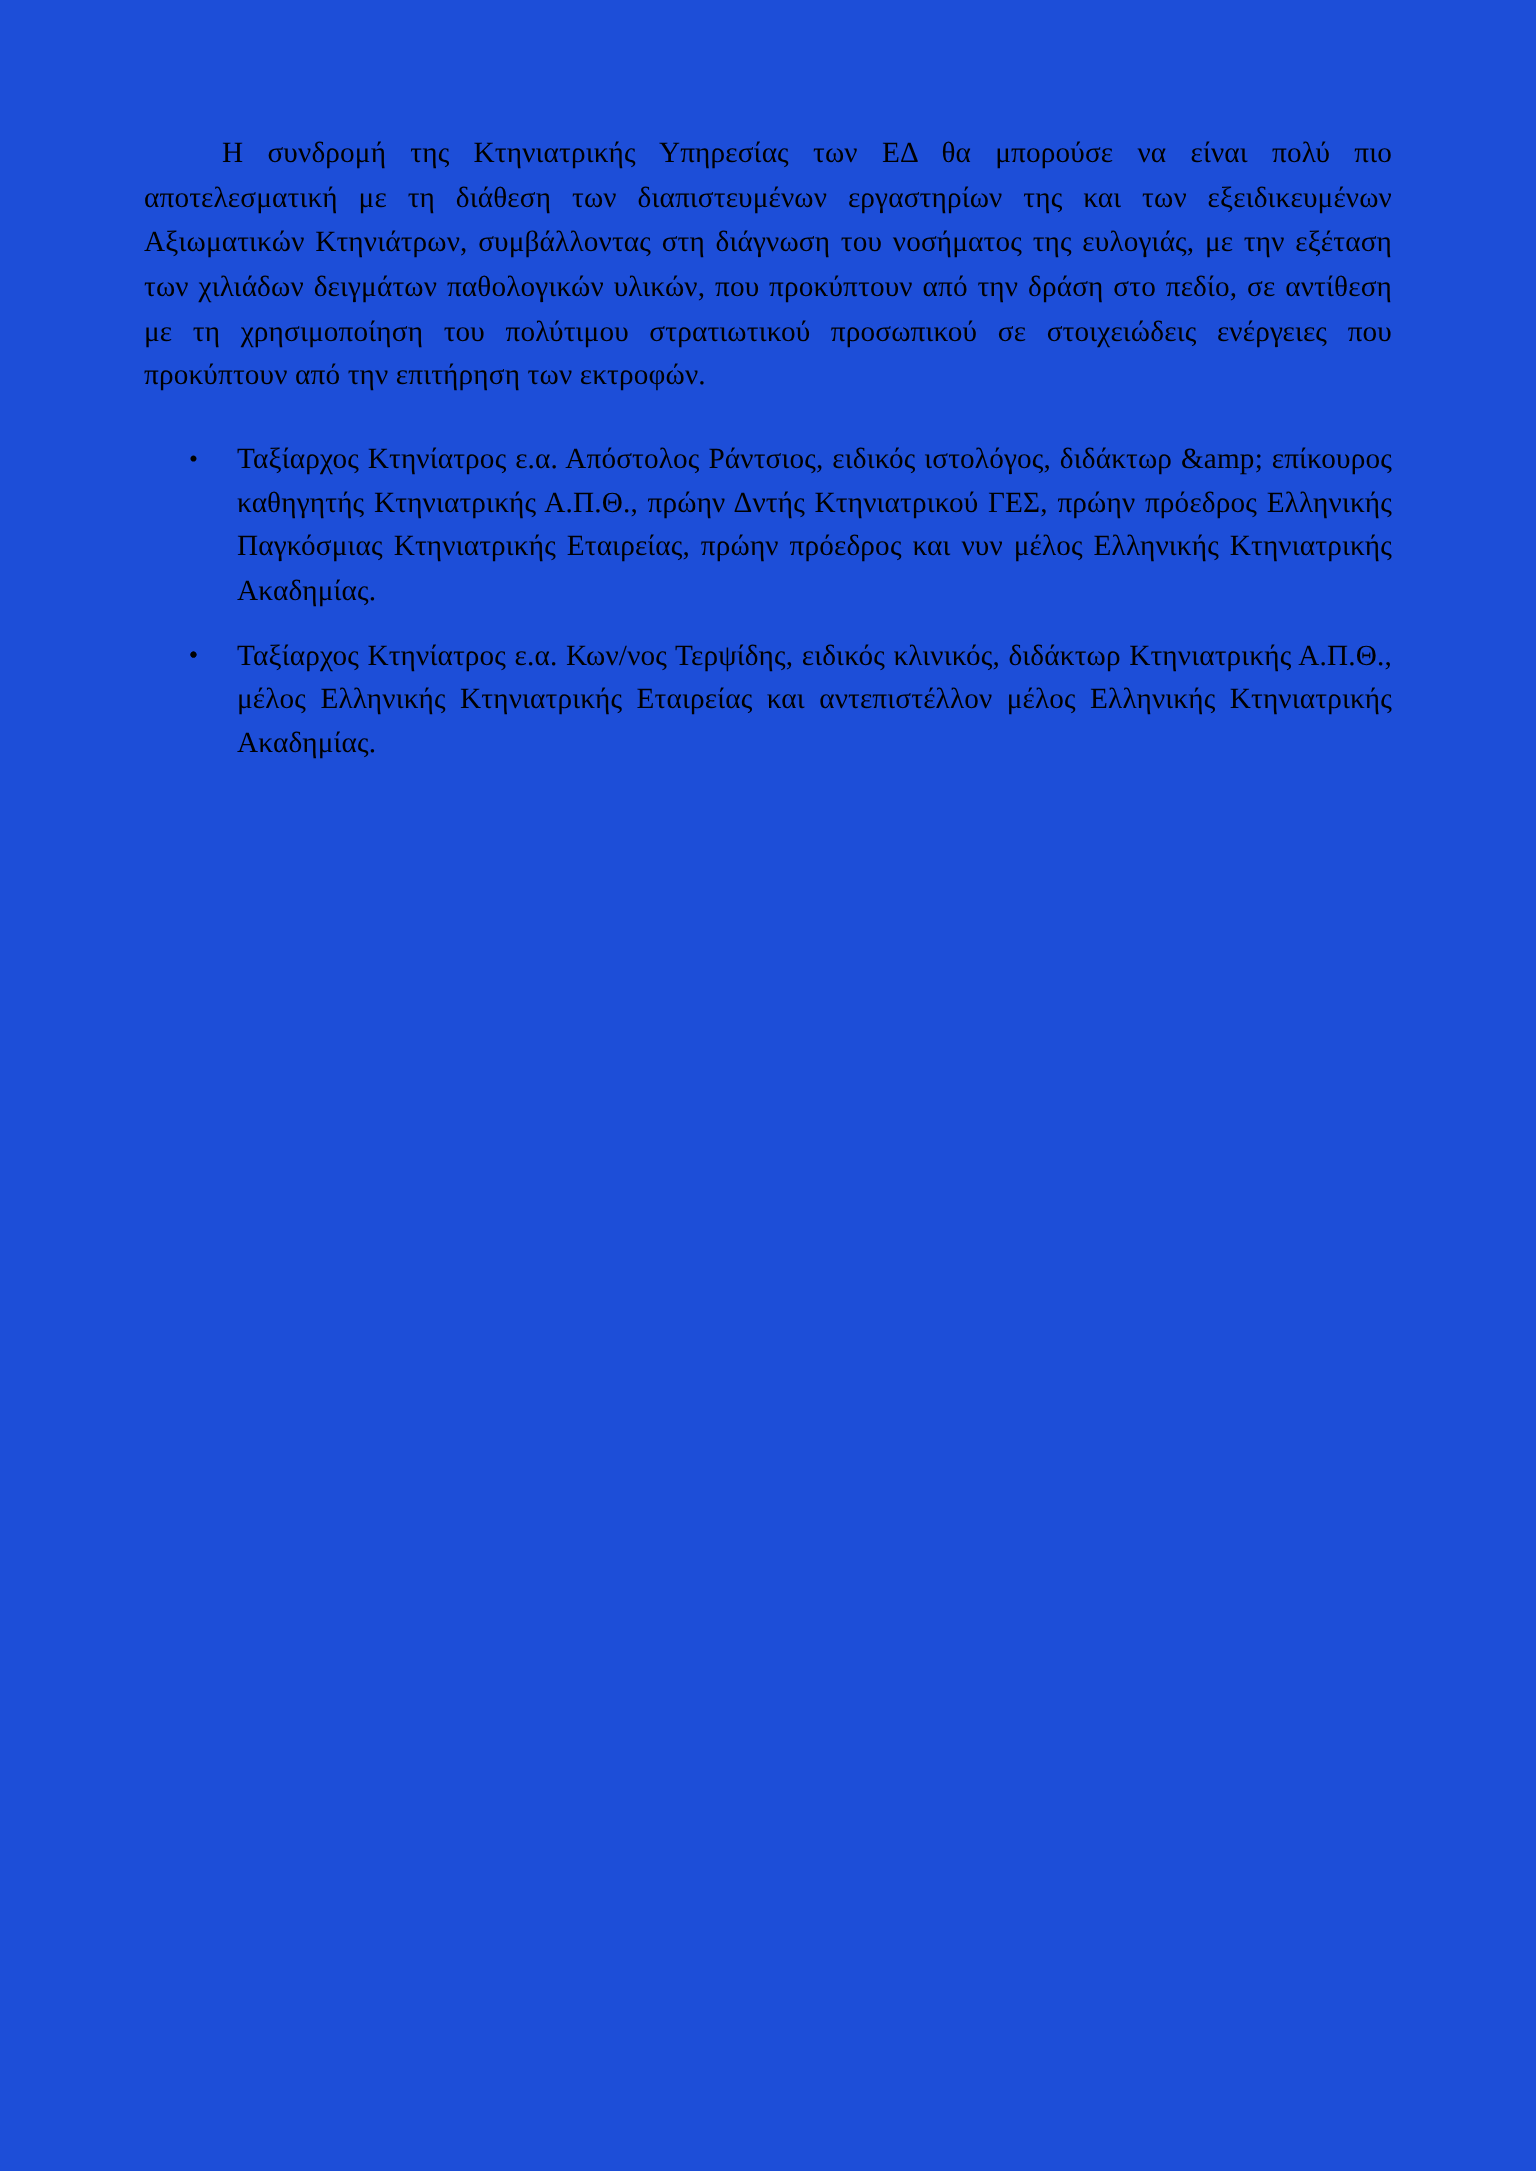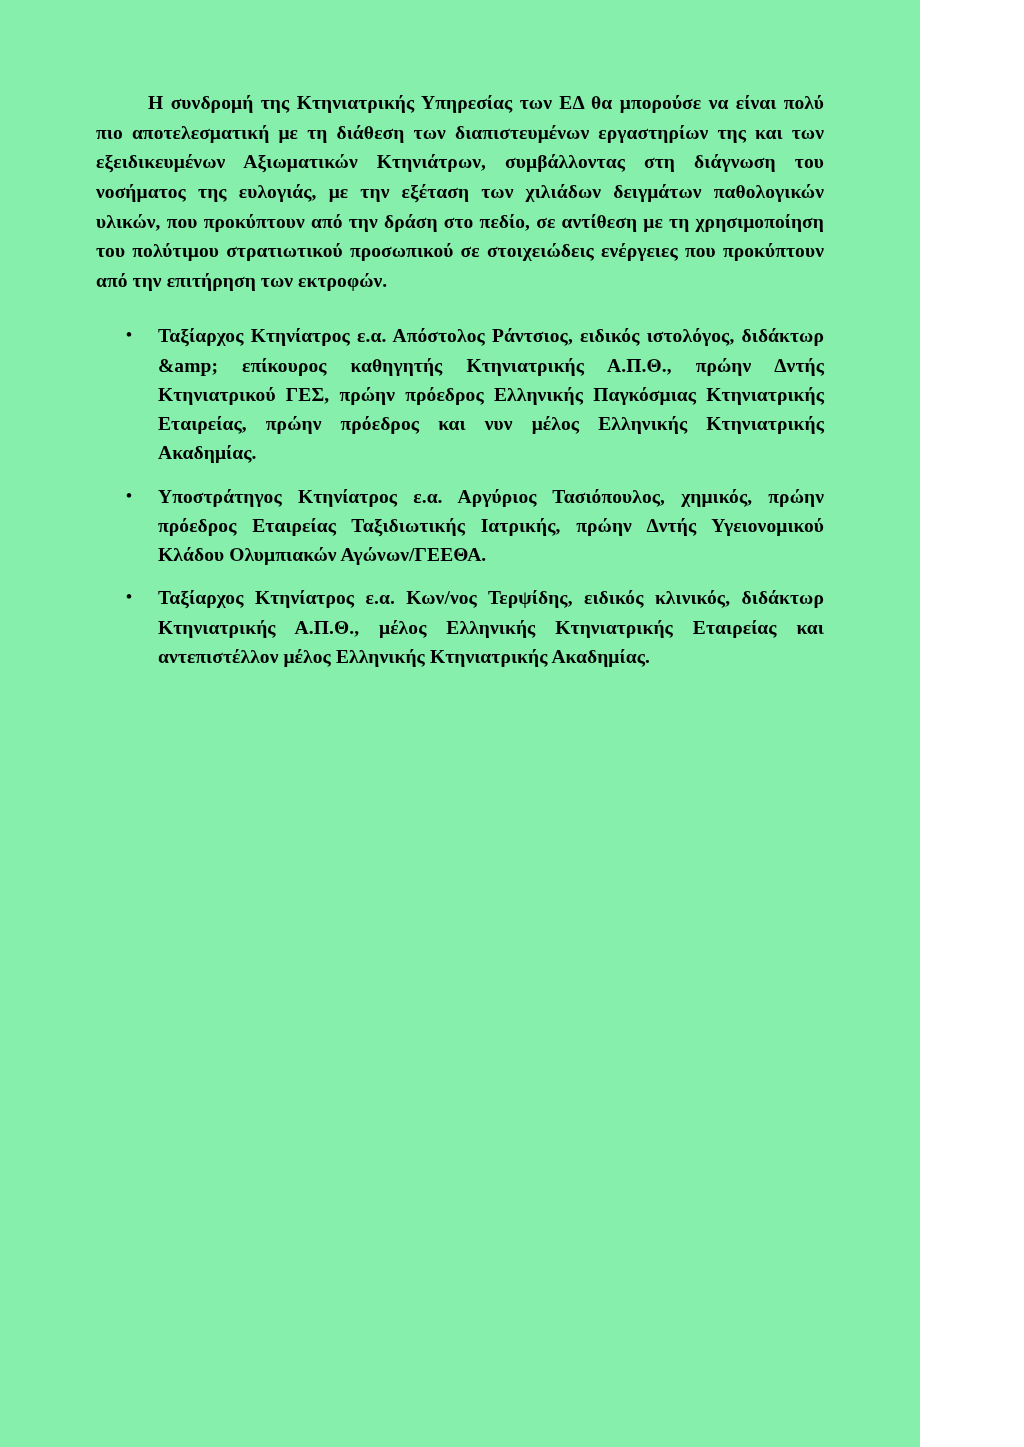--- a/index.html
+++ b/index.html
@@ -9,26 +9,25 @@
   }
   body {
     width: 1024px;
     height: 1447px;
     font-family: "Liberation Serif", serif;
     color: #000000;
     overflow: hidden;
   }
   .page {
     position: relative;
-    width: 920px;
+    width: 1024px;
     height: 1447px;
-    background: #86efac;
+    background: #1d4ed8;
     box-sizing: border-box;
     padding: 88px 96px 0 96px;
-    font-weight: bold;
   }
   .body-paragraph {
     margin: 0;
     font-size: 19.5px;
     line-height: 1.52;
     text-align: justify;
     text-indent: 52px;
     letter-spacing: 0.1px;
   }
   .bullet-list {
@@ -63,21 +62,20 @@
 
   <p class="body-paragraph">Η συνδρομή της Κτηνιατρικής Υπηρεσίας των ΕΔ θα μπορούσε να είναι πολύ πιο αποτελεσματική με τη διάθεση των διαπιστευμένων εργαστηρίων της και των εξειδικευμένων Αξιωματικών Κτηνιάτρων, συμβάλλοντας στη διάγνωση του νοσήματος της ευλογιάς, με την εξέταση των χιλιάδων δειγμάτων παθολογικών υλικών, που προκύπτουν από την δράση στο πεδίο, σε αντίθεση με τη χρησιμοποίηση του πολύτιμου στρατιωτικού προσωπικού σε στοιχειώδεις ενέργειες που προκύπτουν από την επιτήρηση των εκτροφών.</p>
 
   <ul class="bullet-list">
     <li class="bullet-item">
       <span class="bullet-marker">•</span>
       <span class="bullet-text">Ταξίαρχος Κτηνίατρος ε.α. Απόστολος Ράντσιος, ειδικός ιστολόγος, διδάκτωρ &amp;amp; επίκουρος καθηγητής Κτηνιατρικής Α.Π.Θ., πρώην Δντής Κτηνιατρικού ΓΕΣ, πρώην πρόεδρος Ελληνικής Παγκόσμιας Κτηνιατρικής Εταιρείας, πρώην πρόεδρος  και νυν μέλος Ελληνικής Κτηνιατρικής Ακαδημίας.</span>
     </li>
     <li class="bullet-item">
       <span class="bullet-marker">•</span>
-      <span class="bullet-text">Υποστράτηγος Κτηνίατρος ε.α. Αργύριος Τασιόπουλος, χημικός, πρώην πρόεδρος Εταιρείας Ταξιδιωτικής Ιατρικής, πρώην Δντής Υγειονομικού Κλάδου Ολυμπιακών Αγώνων/ΓΕΕΘΑ.</span>
     </li>
     <li class="bullet-item">
       <span class="bullet-marker">•</span>
       <span class="bullet-text">Ταξίαρχος Κτηνίατρος ε.α. Κων/νος Τερψίδης, ειδικός κλινικός, διδάκτωρ Κτηνιατρικής Α.Π.Θ., μέλος Ελληνικής Κτηνιατρικής Εταιρείας και αντεπιστέλλον μέλος Ελληνικής Κτηνιατρικής Ακαδημίας.</span>
     </li>
   </ul>
 
 </div>
 
 </body></html>

